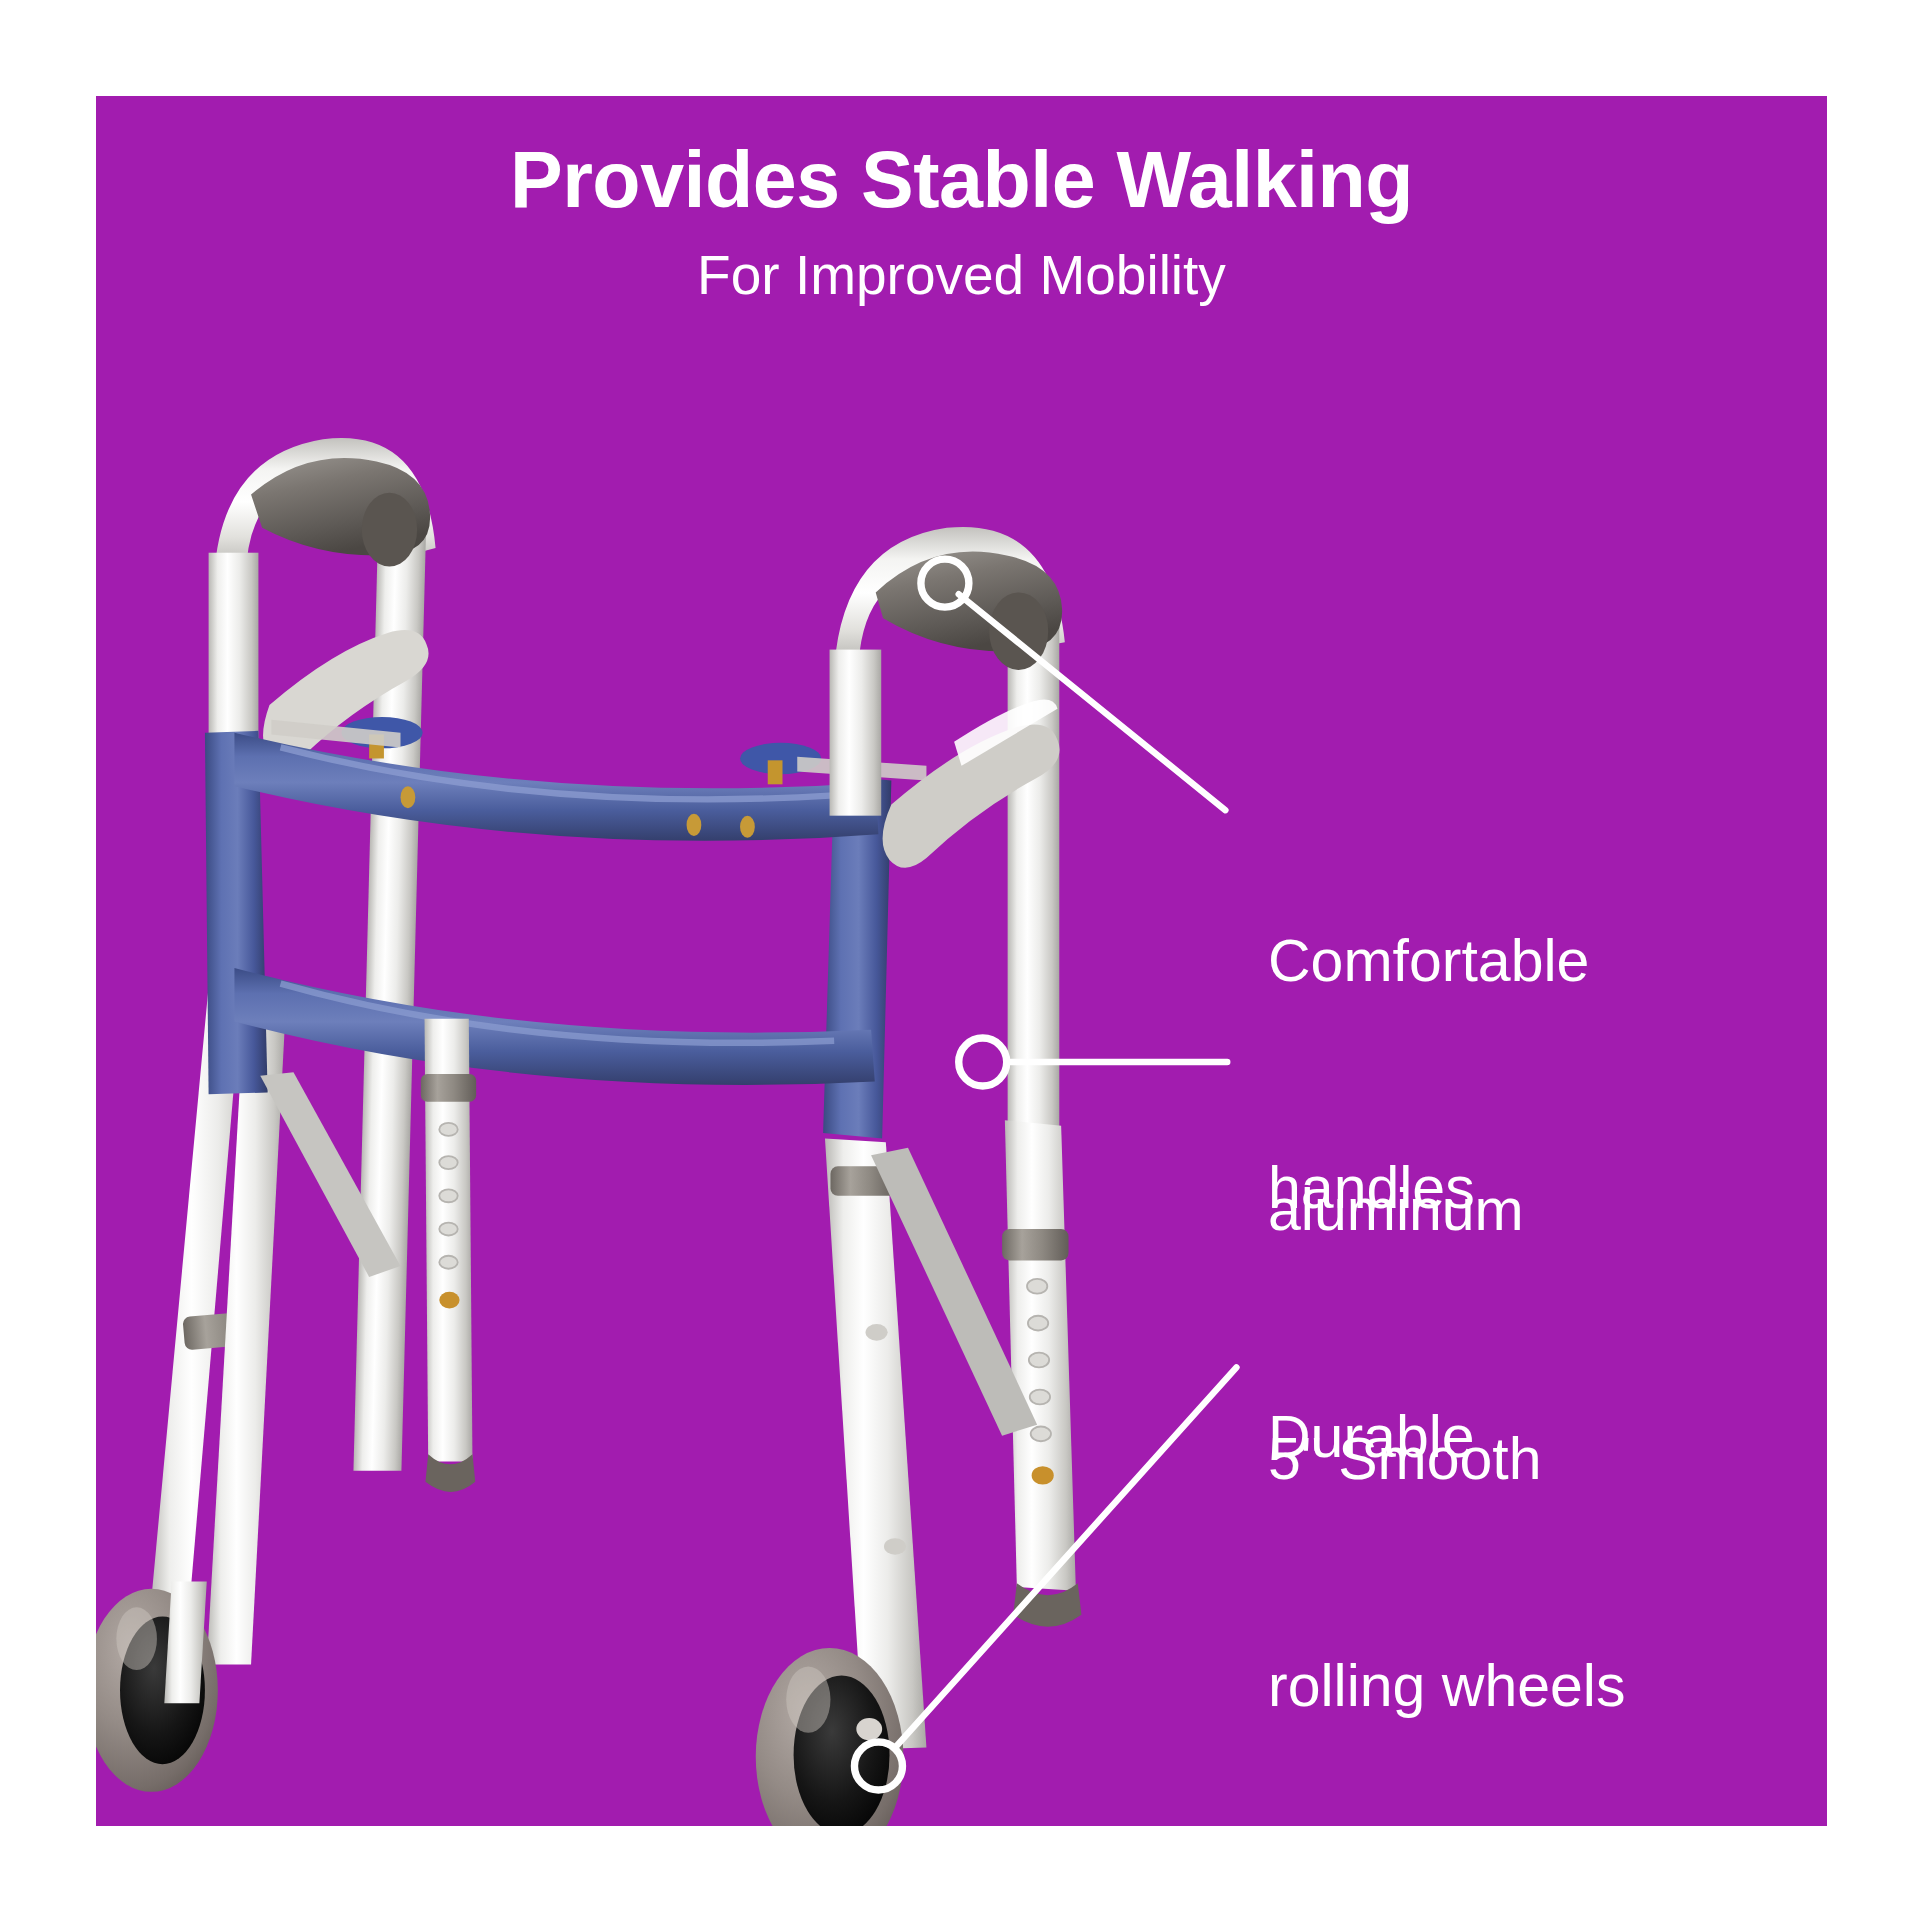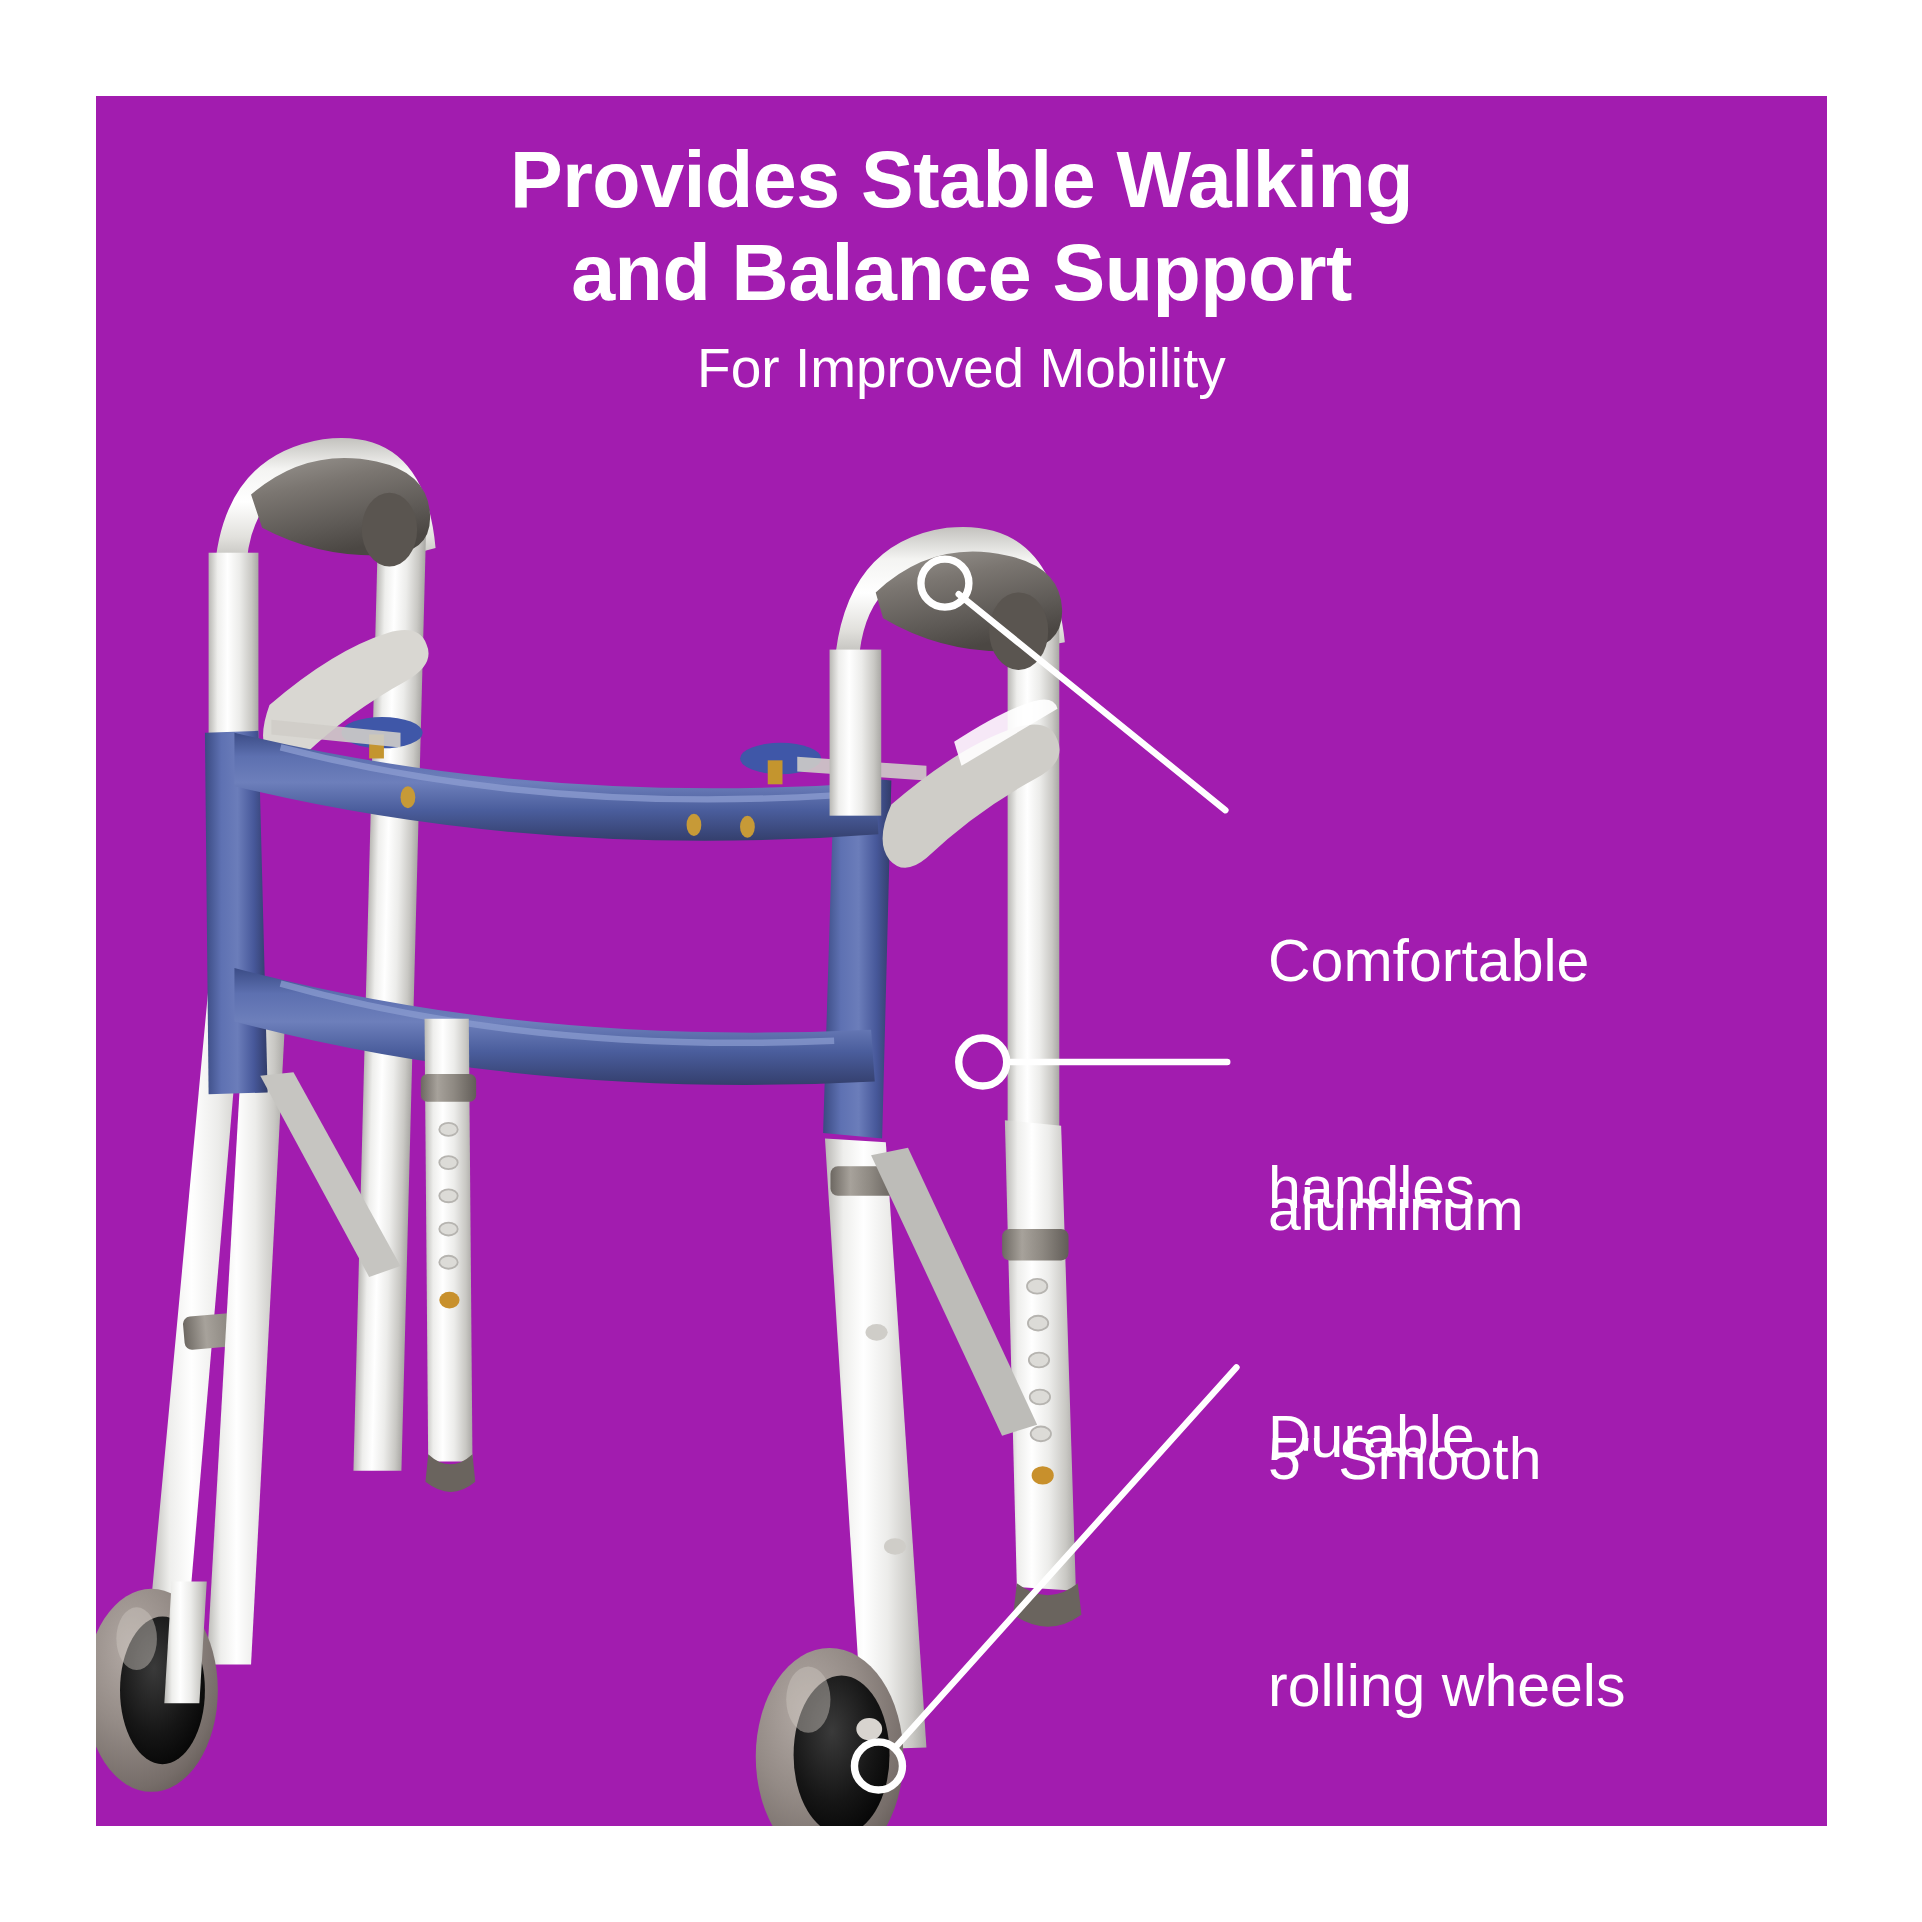--- a/index.html
+++ b/index.html
@@ -255,21 +255,20 @@
         <circle class="ring" cx="961" cy="1047" r="26"></circle>
       </g>
       <g>
         <line class="lead" x1="866" y1="1790" x2="1236" y2="1378"></line>
         <circle class="ring" cx="848" cy="1810" r="26"></circle>
       </g>
     </svg>
 
     <div id="headline">
       <div class="title-line">Provides Stable Walking</div>
-      <div class="title-line">and Balance Support</div>
       <div id="subtitle">For Improved Mobility</div>
     </div>
 
     <div class="callout-text" id="callout-text-handles">
       <div>Comfortable</div>
       <div>handles</div>
     </div>
 
     <div class="callout-text" id="callout-text-aluminum">
       <div>aluminum</div>

